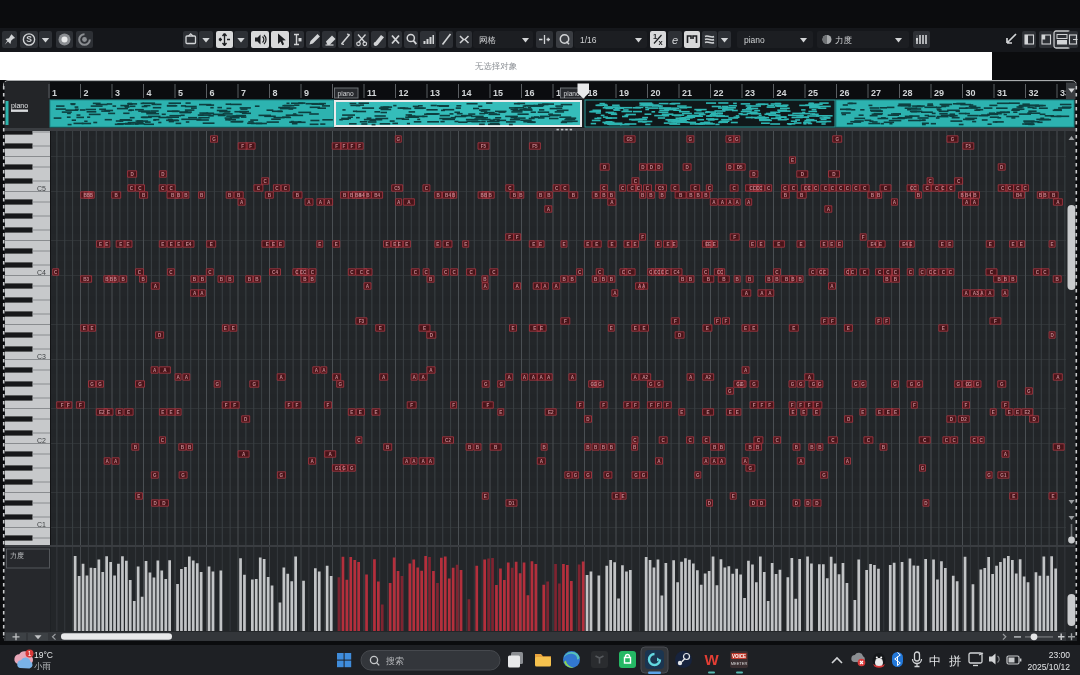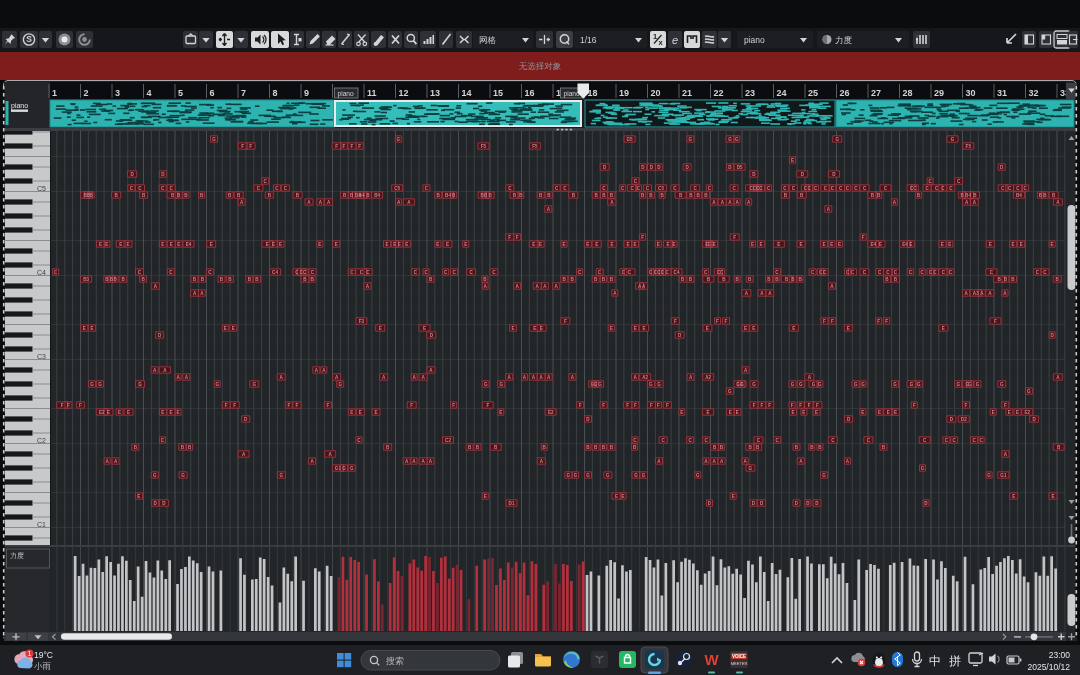--- a/index.html
+++ b/index.html
@@ -3,21 +3,21 @@
 *{margin:0;padding:0;box-sizing:border-box}
 html,body{width:1080px;height:675px;overflow:hidden;background:#000;
 font-family:"Liberation Sans",sans-serif}
 #root{position:relative;width:1080px;height:675px;background:#0b0c0e}
 .abs{position:absolute}
 #titlebar{left:0;top:0;width:1080px;height:14px;background:#101216;color:#e6e8ea;
 font-size:9px;line-height:14px}
 #menubar{left:0;top:14px;width:1080px;height:14px;background:#15171b;color:#c3c7cb;font-size:9px;line-height:14px}
 #menubar span{position:absolute;top:0}
 #toolbarrow{left:0;top:28px;width:1080px;height:24px;background:#15171b}
-#statusrow{left:0;top:52px;width:1080px;height:28px;background:#7f1d1d}
+#statusrow{left:0;top:52px;width:992px;height:28px;background:#ffffff}
 #statusrow div{position:absolute;left:0;right:0;top:9px;text-align:center;font-size:8.5px;color:#8d9196}
 #editor{left:3px;top:80px;width:1074px;height:561px;background:#1e2124;
 border:1.5px solid #a9abad;border-radius:5px;overflow:hidden}
 #taskbar{left:0;top:645px;width:1080px;height:30px}
 </style></head>
 <body>
 <div id="root">
 <div class="abs" id="toolbarrow">
       <svg width="1080" height="24" viewBox="0 28 1080 24" style="position:absolute;top:0;left:0">
 <g transform="translate(2,31)">

